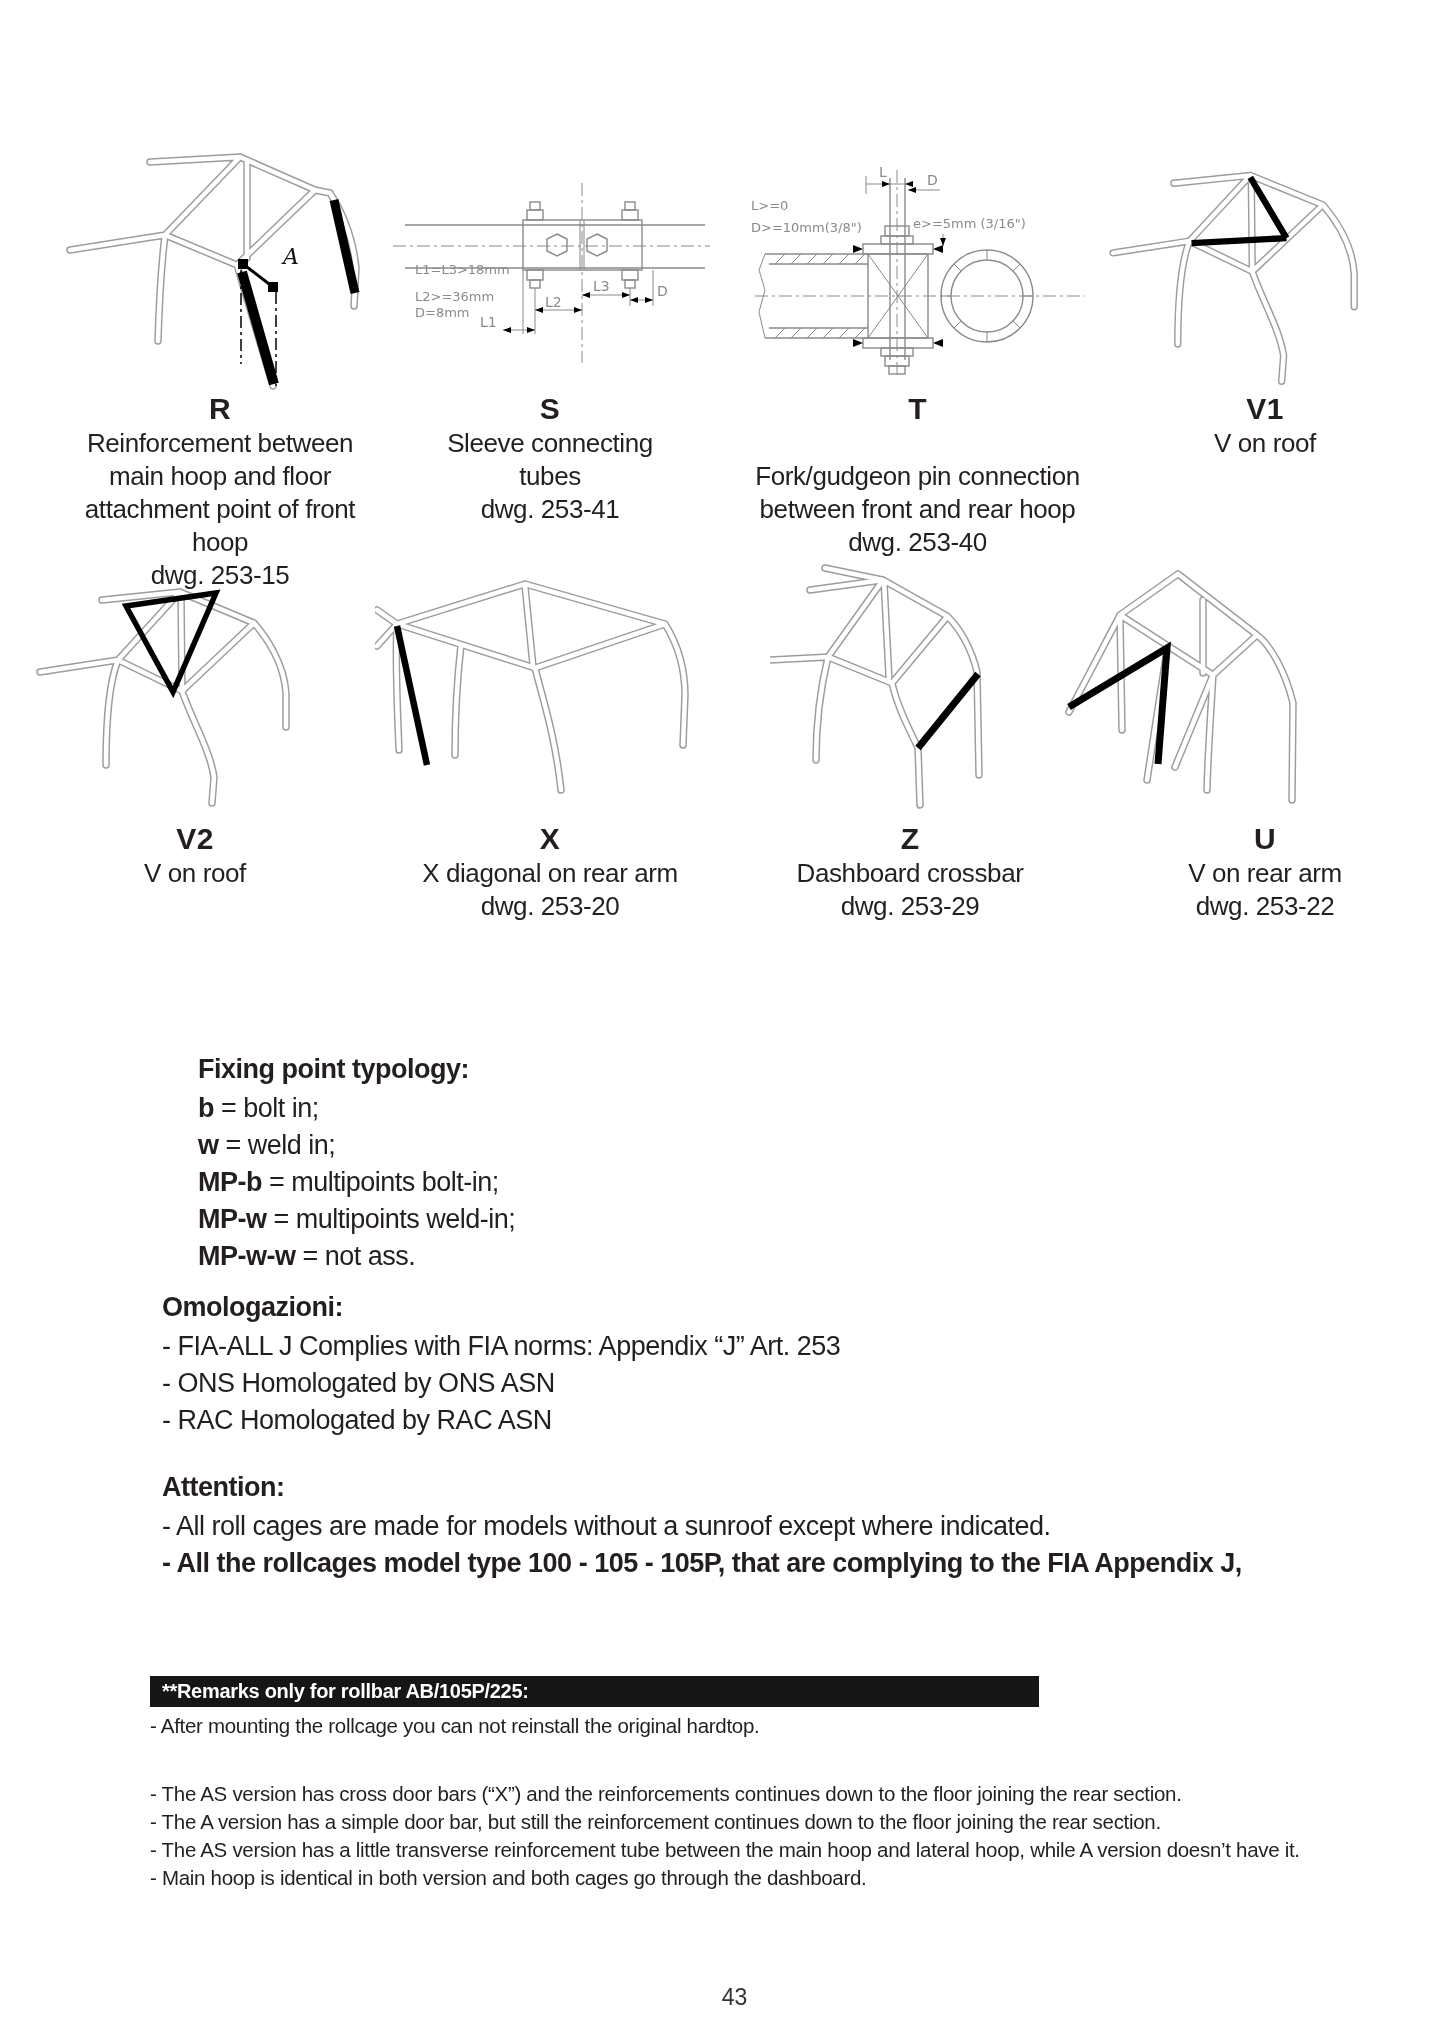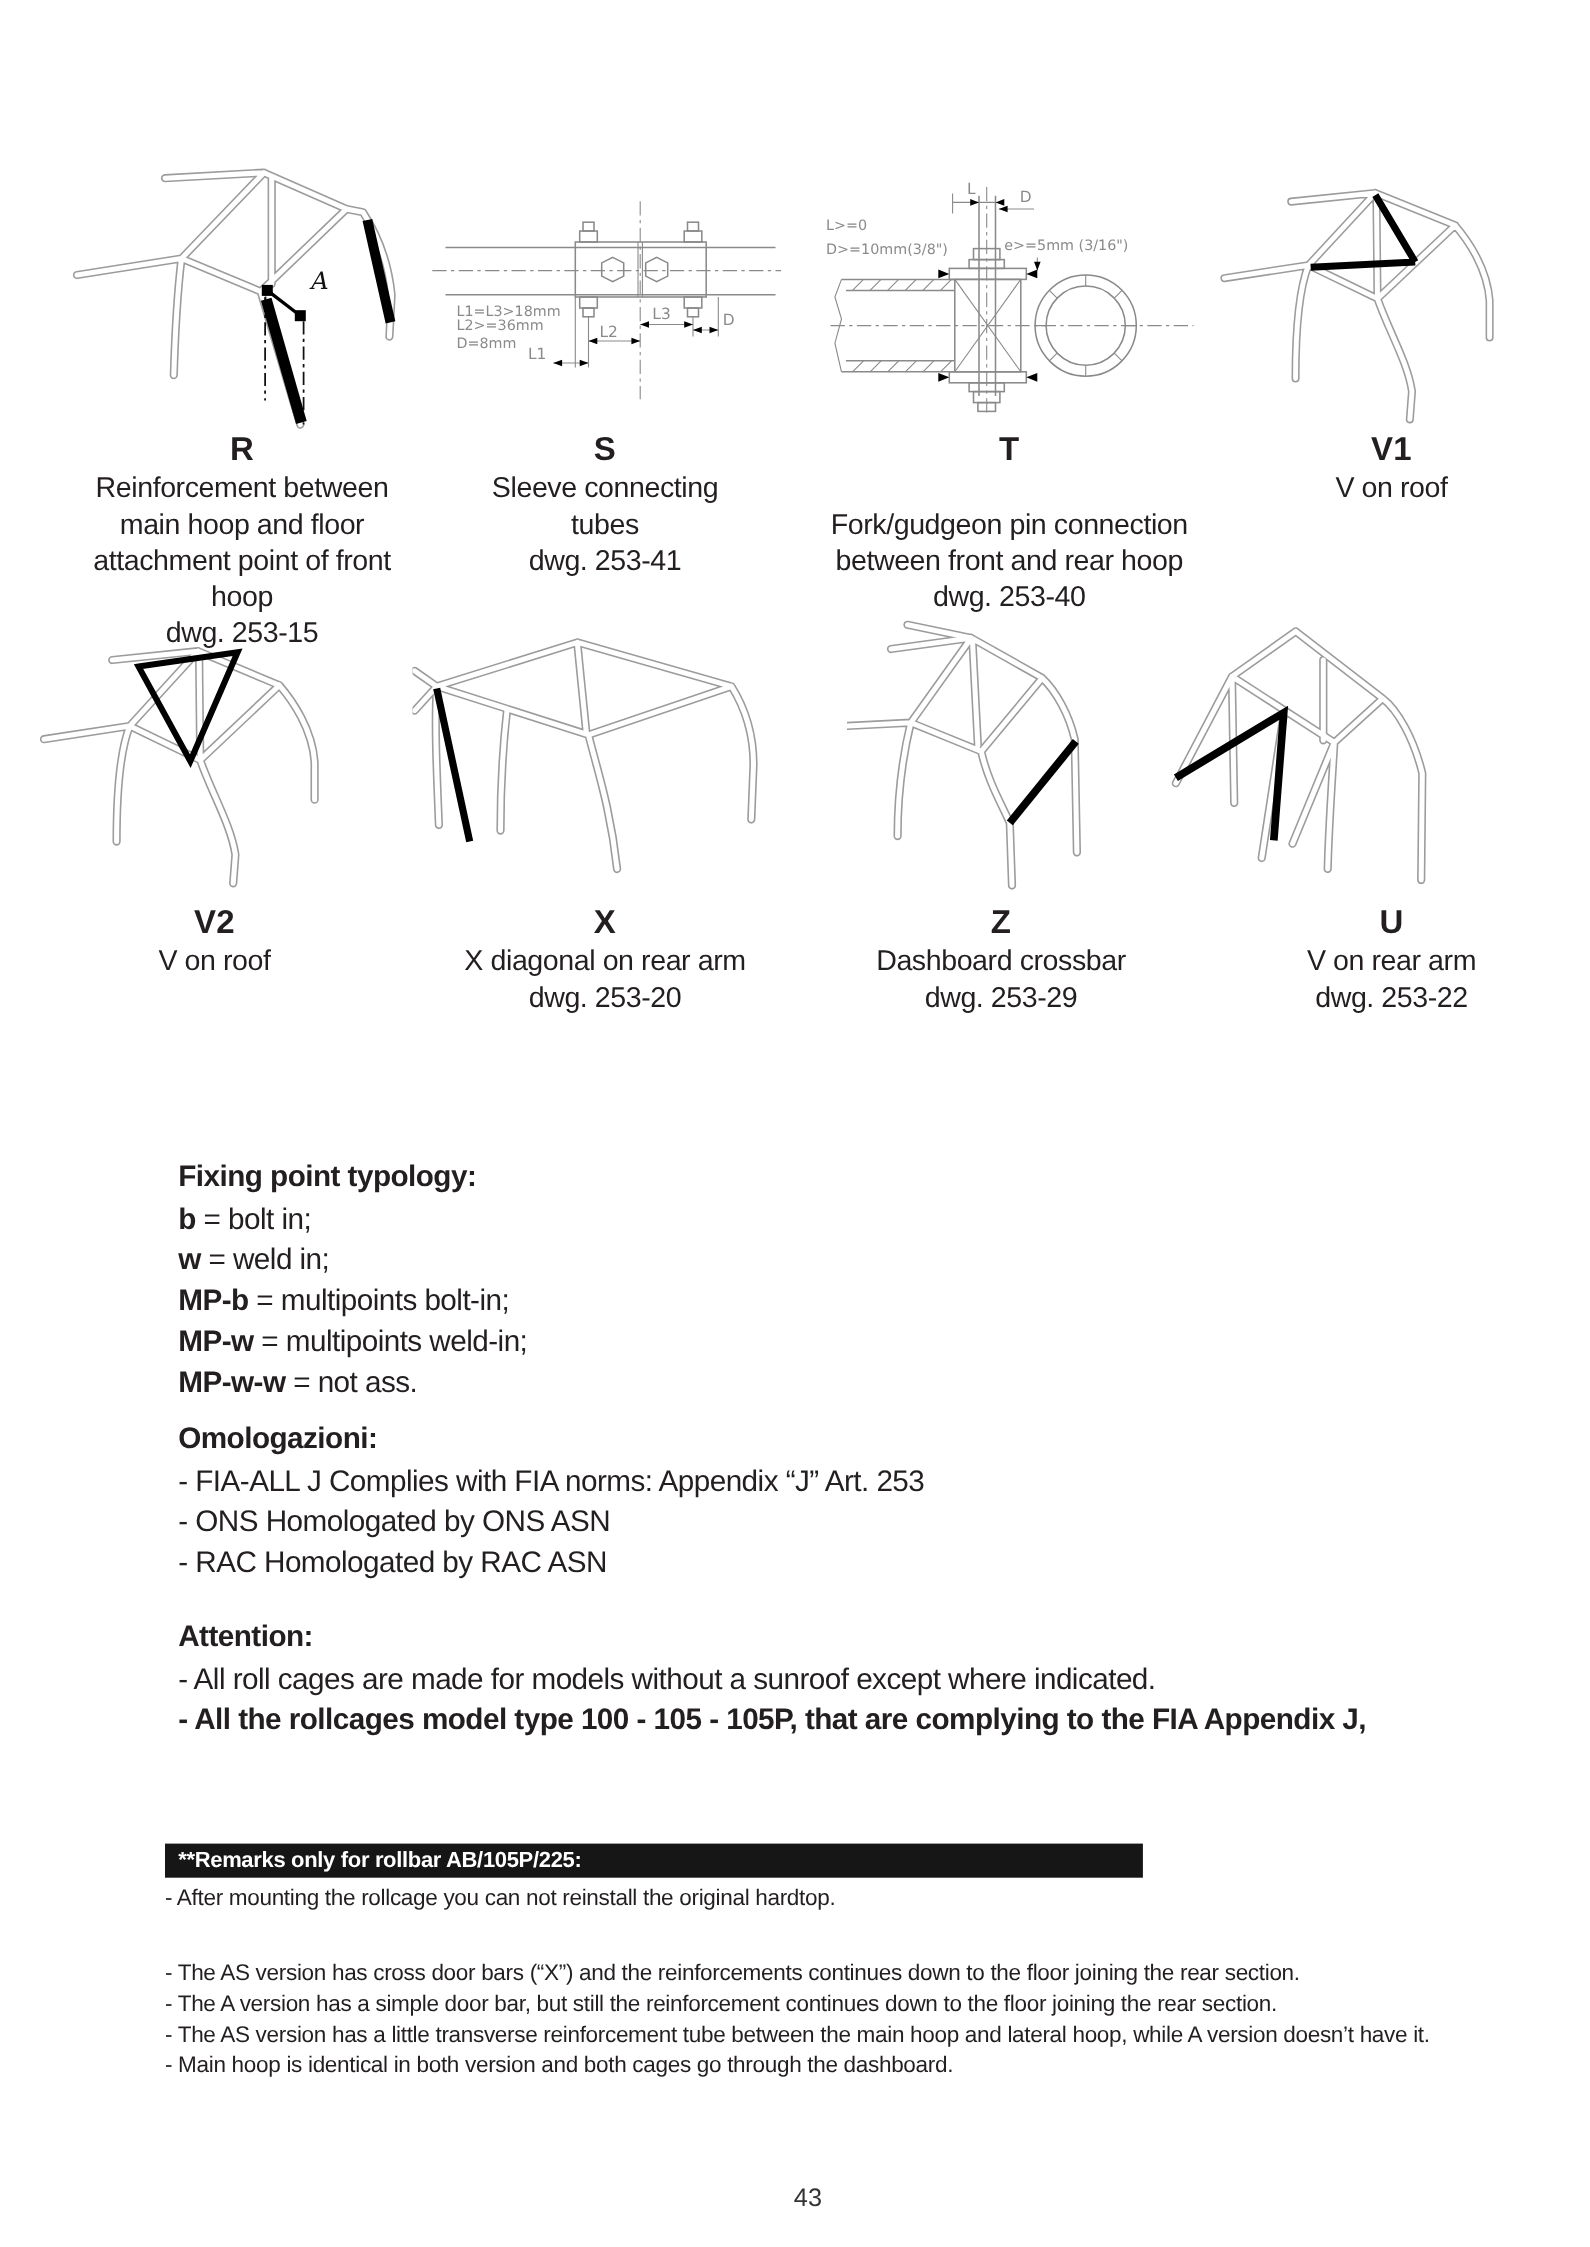--- a/index.html
+++ b/index.html
@@ -84,21 +84,21 @@
         <rect class="thin" x="240" y="132" width="10" height="8"></rect>
 
         <path class="thin" d="M172,86 L182,91 L182,103 L172,108 L162,103 L162,91 Z"></path>
         <path class="thin" d="M212,86 L222,91 L222,103 L212,108 L202,103 L202,91 Z"></path>
 
         <path class="thin2" d="M150,140 L150,186 M245,140 L245,158 M138,122 L138,186 M268,122 L268,158"></path>
 
         <path class="thin2" d="M197,147 L245,147 M245,152 L268,152 M150,162 L197,162 M118,182 L150,182"></path>
         <path class="fillb" d="M197,147 l8,-3 l0,6 z M245,147 l-8,-3 l0,6 z M245,152 l8,-3 l0,6 z M268,152 l-8,-3 l0,6 z M150,162 l8,-3 l0,6 z M197,162 l-8,-3 l0,6 z M118,182 l8,-3 l0,6 z M150,182 l-8,-3 l0,6 z"></path>
       </svg>
-      <span class="note" style="left:30px;top:128px;">L1=L3&gt;18mm</span>
+      <span class="note" style="left:30px;top:114px;">L1=L3&gt;18mm</span>
       <span class="note" style="left:30px;top:141px;">L2&gt;=36mm</span>
       <span class="note" style="left:30px;top:157px;">D=8mm</span>
       <span class="dim" style="left:95px;top:166px;">L1</span>
       <span class="dim" style="left:160px;top:146px;">L2</span>
       <span class="dim" style="left:208px;top:130px;">L3</span>
       <span class="dim" style="left:272px;top:135px;">D</span>
     </div>
     <div class="letter">S</div>
     <div class="cap" style="width:240px;">Sleeve connecting tubes</div>
     <div class="dwg">dwg. 253-41</div>
@@ -222,21 +222,21 @@
         <use href="#utube" class="t-out"></use>
         <use href="#utube" class="t-in"></use>
         <path class="blk" style="stroke-width:7" d="M24,147 L122,88 L113,204"></path>
       </svg>
     </div>
     <div class="letter" style="margin-top:8px;">U</div>
     <div class="cap" style="width:300px;">V on rear arm</div>
     <div class="dwg">dwg. 253-22</div>
   </div>
 
-  <div class="sec" style="top:1052px;">
+  <div class="sec" style="top:1052px;margin-left:36px;">
     <div class="h">Fixing point typology:</div>
     <div class="line"><b>b</b><span> = bolt in;</span></div>
     <div class="line"><b>w</b><span> = weld in;</span></div>
     <div class="line"><b>MP-b</b><span> = multipoints bolt-in;</span></div>
     <div class="line"><b>MP-w</b><span> = multipoints weld-in;</span></div>
     <div class="line"><b>MP-w-w</b><span> = not ass.</span></div>
   </div>
 
   <div class="sec" style="top:1290px;">
     <div class="h">Omologazioni:</div>

